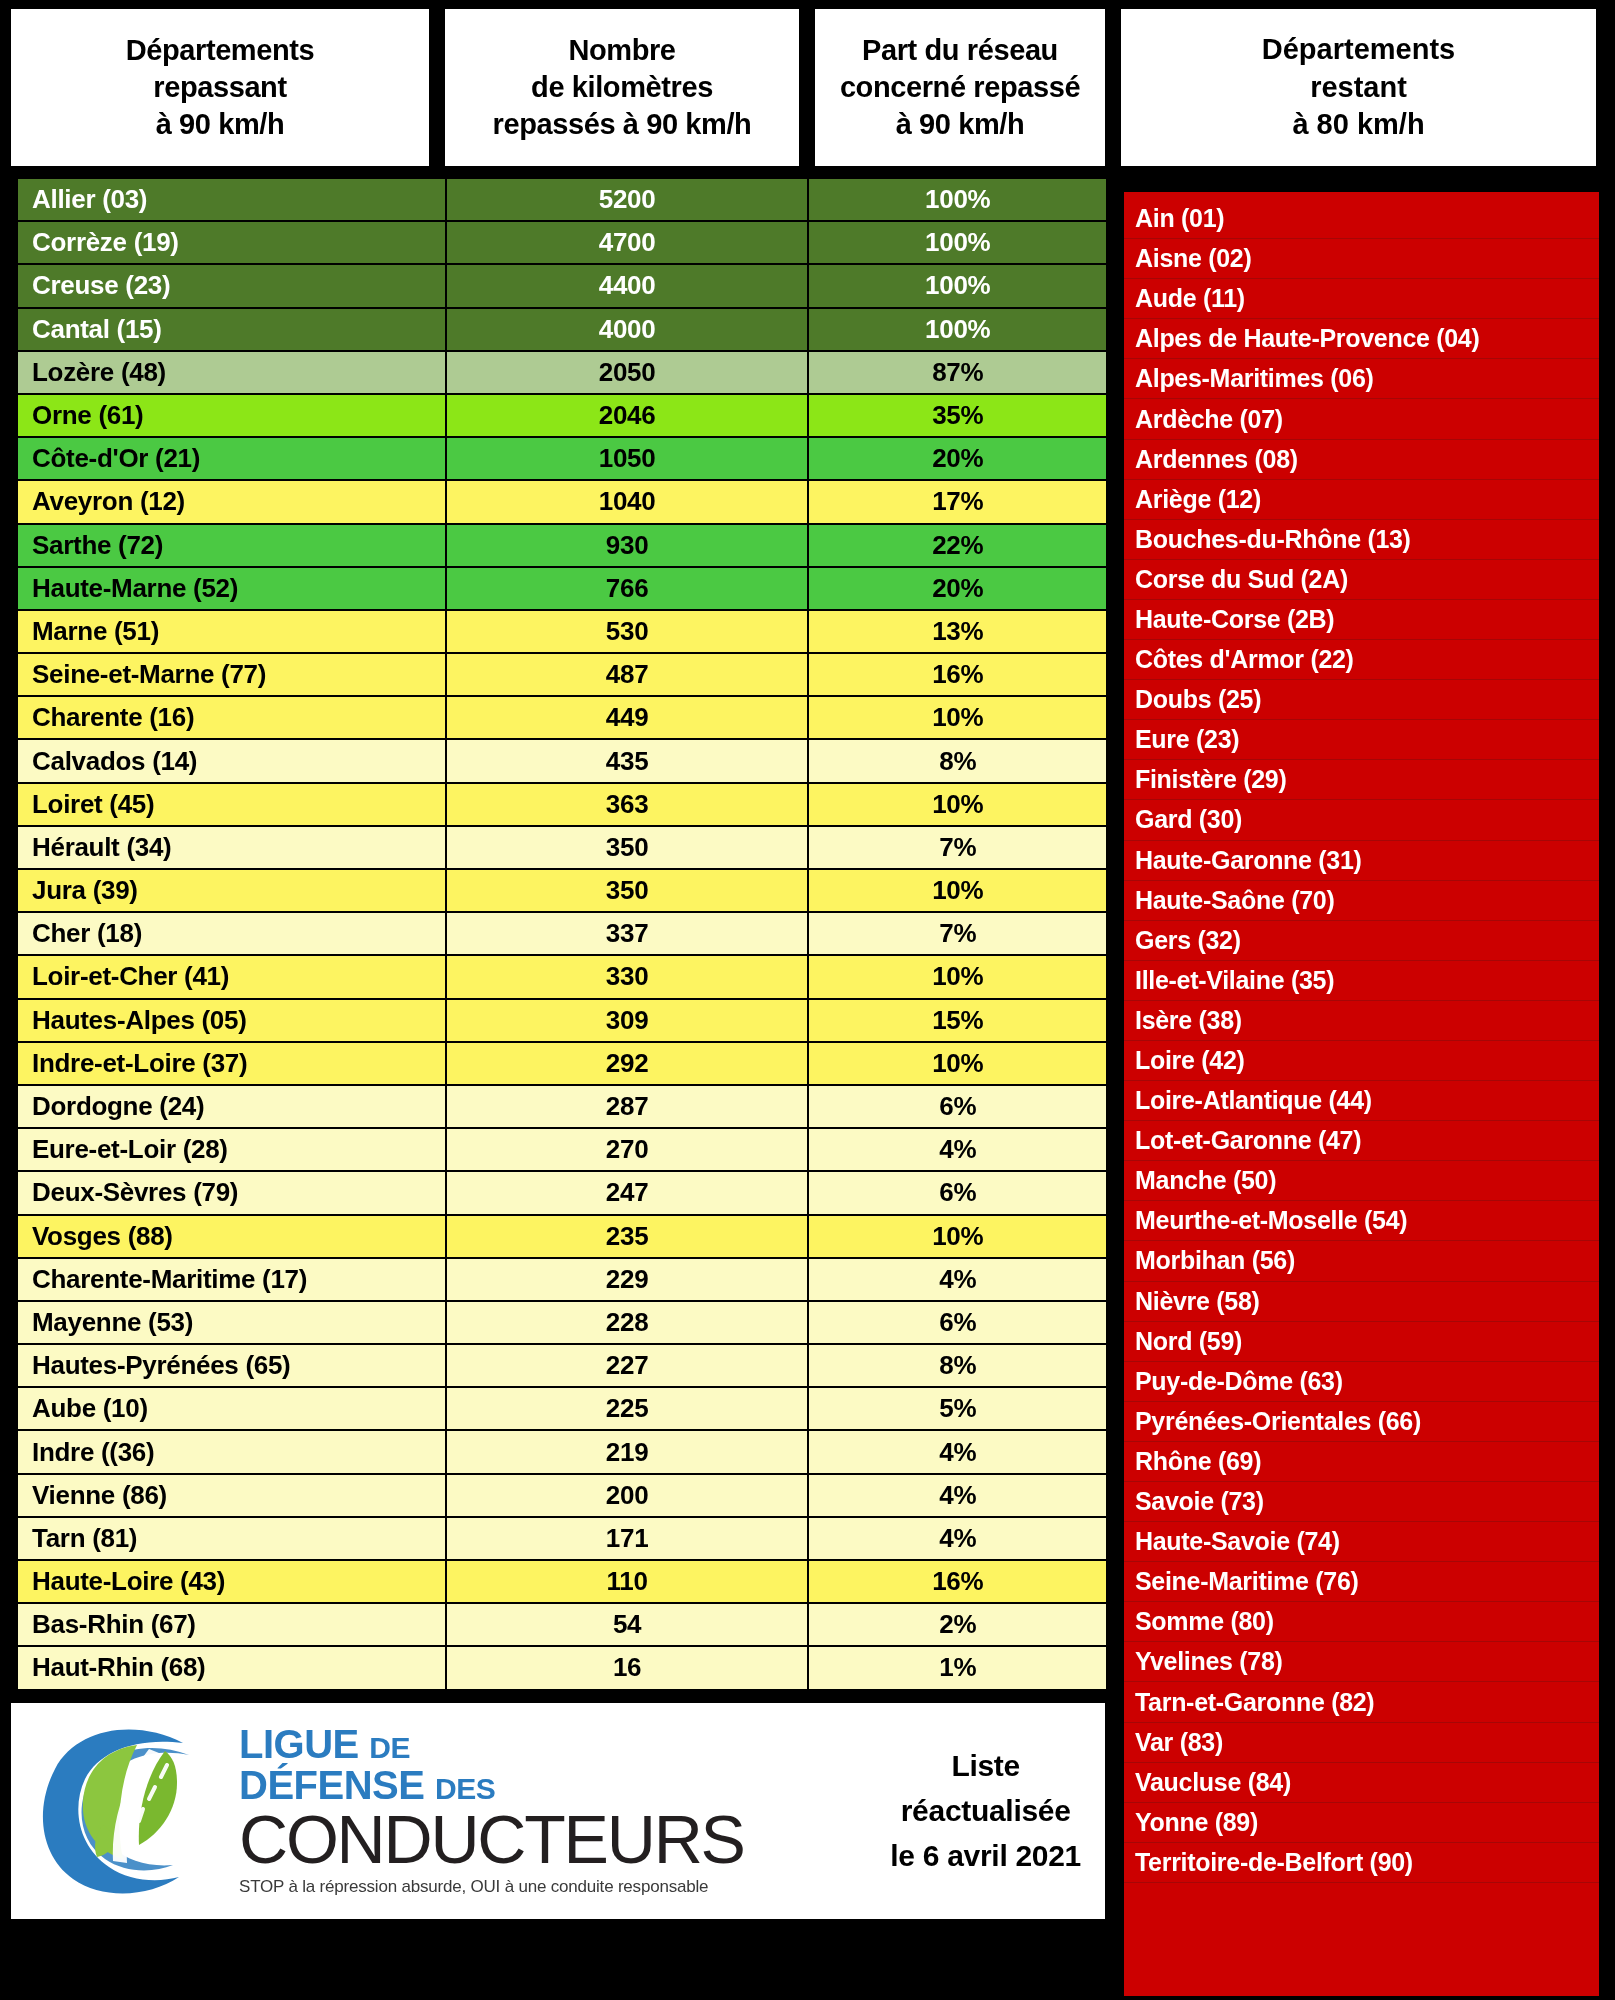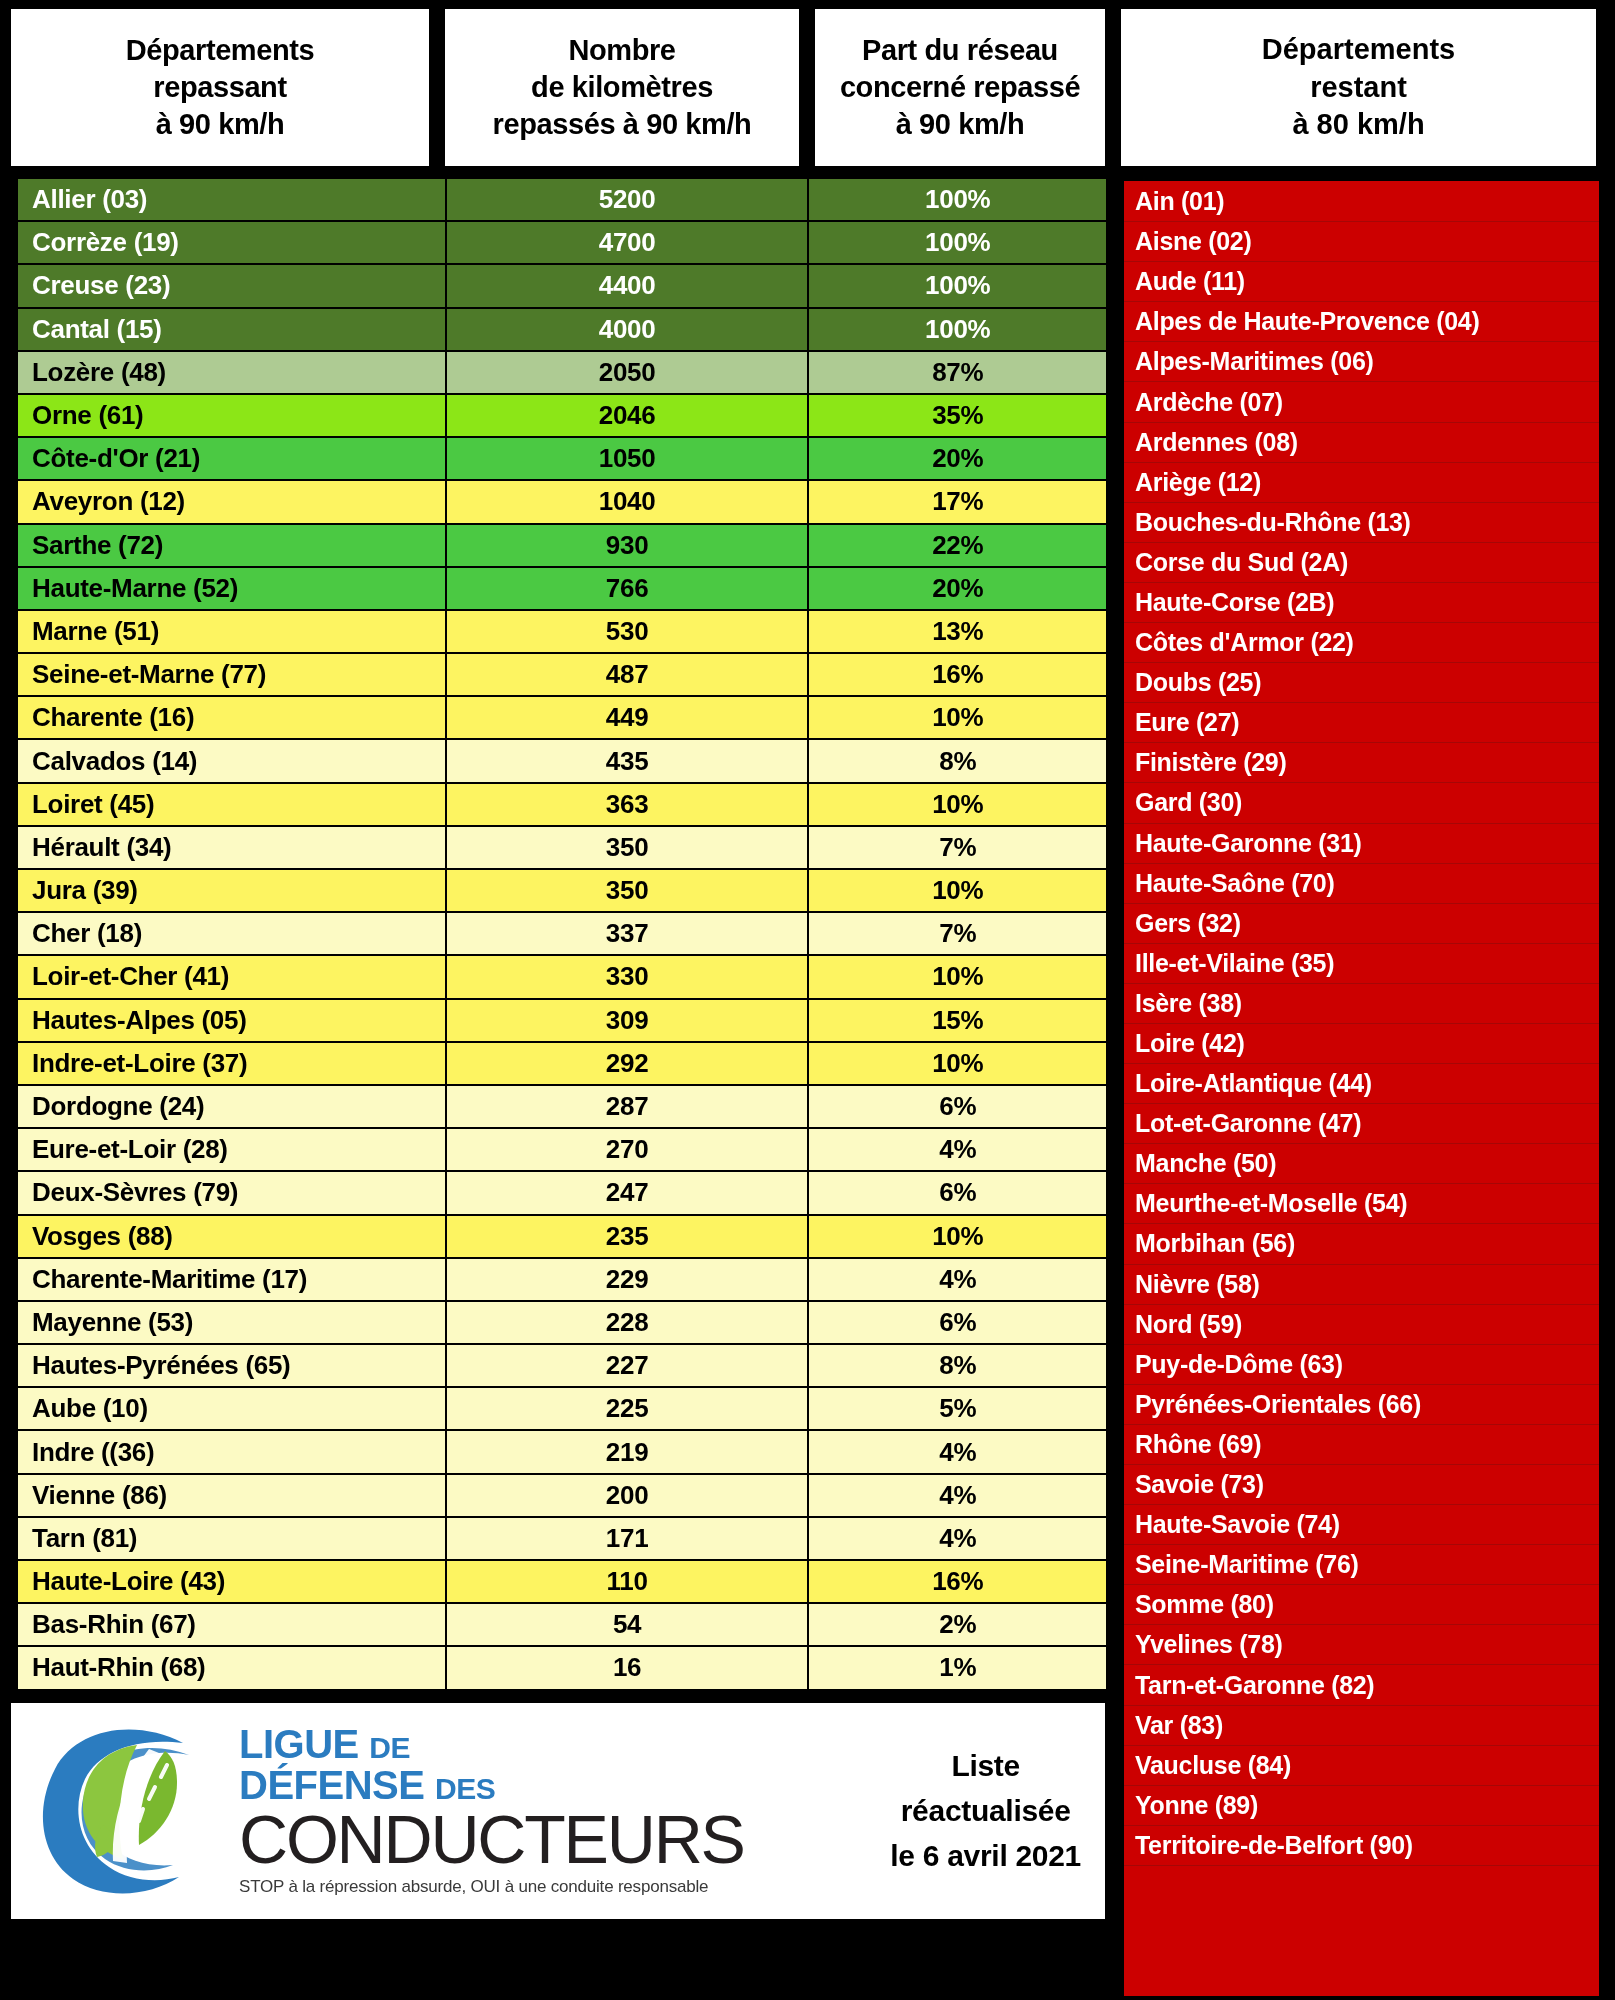--- a/index.html
+++ b/index.html
@@ -144,26 +144,26 @@
     display: flex;
     align-items: center;
     justify-content: center;
     text-align: center;
     font-weight: bold;
     font-size: 29px;
     line-height: 1.3;
     color: #000;
   }
   .red-list {
-    margin-top: 12px;
+    margin-top: 23px;
     background: #cc0000;
     border-left: 6px solid #000;
     flex: 1 1 auto;
     overflow: hidden;
-    padding-top: 1px;
+    padding-top: 7px;
   }
   .red-item {
     height: 40.1px;
     display: flex;
     align-items: center;
     padding-left: 11px;
     color: #ffffff;
     font-weight: bold;
     font-size: 25px;
     letter-spacing: -0.3px;
@@ -444,21 +444,21 @@
         <div class="red-item">Alpes de Haute-Provence (04)</div>
         <div class="red-item">Alpes-Maritimes (06)</div>
         <div class="red-item">Ardèche (07)</div>
         <div class="red-item">Ardennes (08)</div>
         <div class="red-item">Ariège (12)</div>
         <div class="red-item">Bouches-du-Rhône (13)</div>
         <div class="red-item">Corse du Sud (2A)</div>
         <div class="red-item">Haute-Corse (2B)</div>
         <div class="red-item">Côtes d'Armor (22)</div>
         <div class="red-item">Doubs (25)</div>
-        <div class="red-item">Eure (27)</div>
+        <div class="red-item">Eure (23)</div>
         <div class="red-item">Finistère (29)</div>
         <div class="red-item">Gard (30)</div>
         <div class="red-item">Haute-Garonne (31)</div>
         <div class="red-item">Haute-Saône (70)</div>
         <div class="red-item">Gers (32)</div>
         <div class="red-item">Ille-et-Vilaine (35)</div>
         <div class="red-item">Isère (38)</div>
         <div class="red-item">Loire (42)</div>
         <div class="red-item">Loire-Atlantique (44)</div>
         <div class="red-item">Lot-et-Garonne (47)</div>

